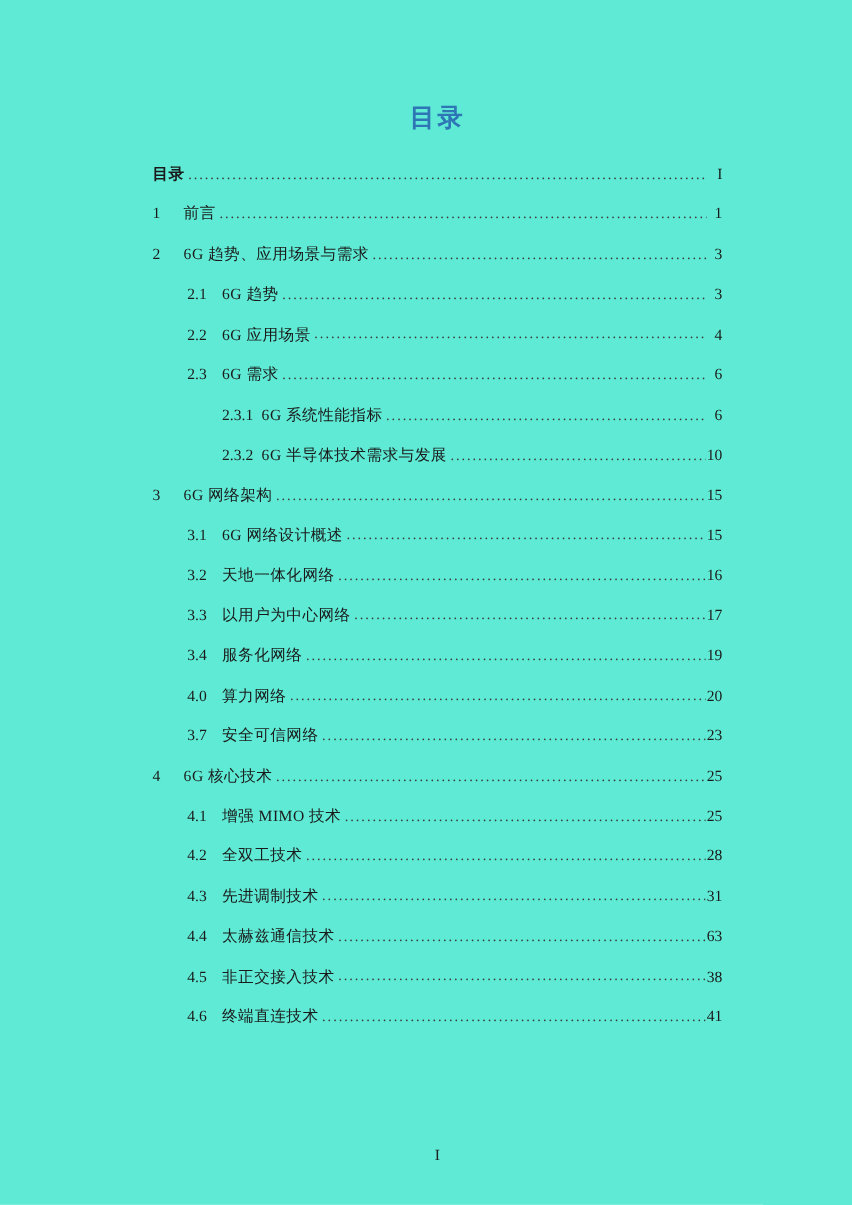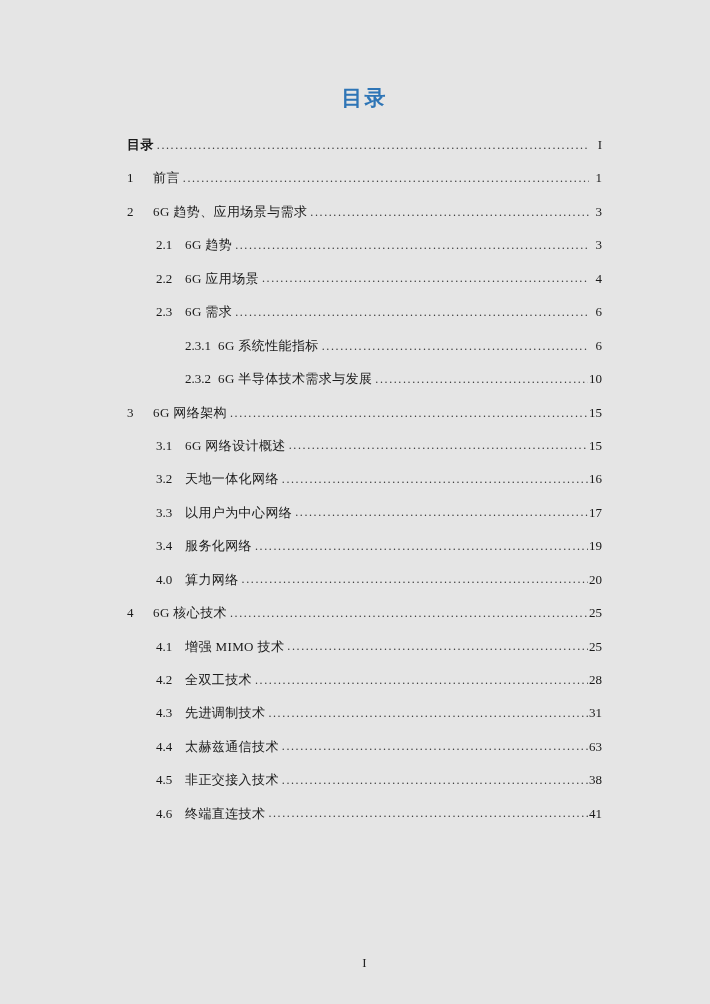--- a/index.html
+++ b/index.html
@@ -11,21 +11,21 @@
     width: 710px;
     height: 1004px;
     position: relative;
     font-family: "Liberation Serif", "DejaVu Serif", serif;
     color: #1a1a1a;
     overflow: hidden;
   }
   .page {
     position: absolute;
     inset: 0;
-    background: #e5e5e5;
+    background: #5eead4;
   }
   .content {
     position: absolute;
     left: 127px;
     width: 475px;
     top: 0;
     height: 100%;
   }
   .doc-title {
     position: absolute;
@@ -179,20 +179,26 @@
           <span class="label">服务化网络</span>
           <span class="dots"></span>
           <span class="pg">19</span>
         </div>
         <div class="toc-row lvl2">
           <span class="num">4.0</span>
           <span class="label">算力网络</span>
           <span class="dots"></span>
           <span class="pg">20</span>
         </div>
+        <div class="toc-row lvl2">
+          <span class="num">3.7</span>
+          <span class="label">安全可信网络</span>
+          <span class="dots"></span>
+          <span class="pg">23</span>
+        </div>
         <div class="toc-row lvl1">
           <span class="num">4</span>
           <span class="label">6G 核心技术</span>
           <span class="dots"></span>
           <span class="pg">25</span>
         </div>
         <div class="toc-row lvl2">
           <span class="num">4.1</span>
           <span class="label">增强 MIMO 技术</span>
           <span class="dots"></span>

